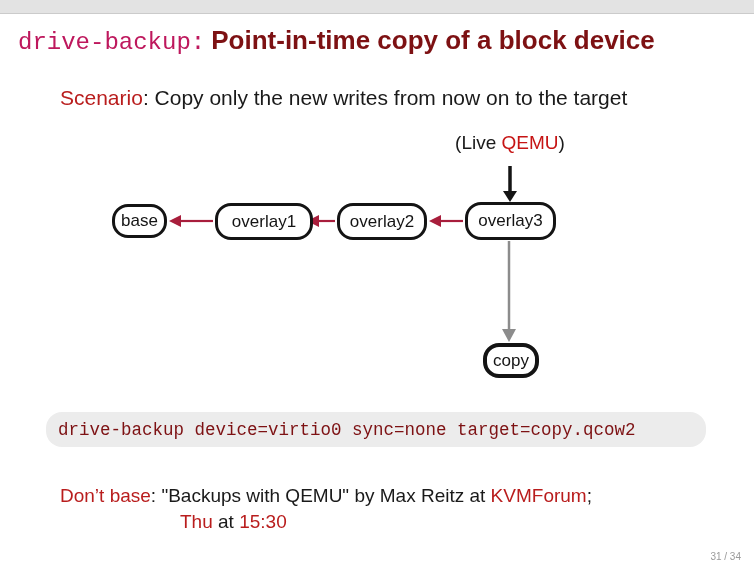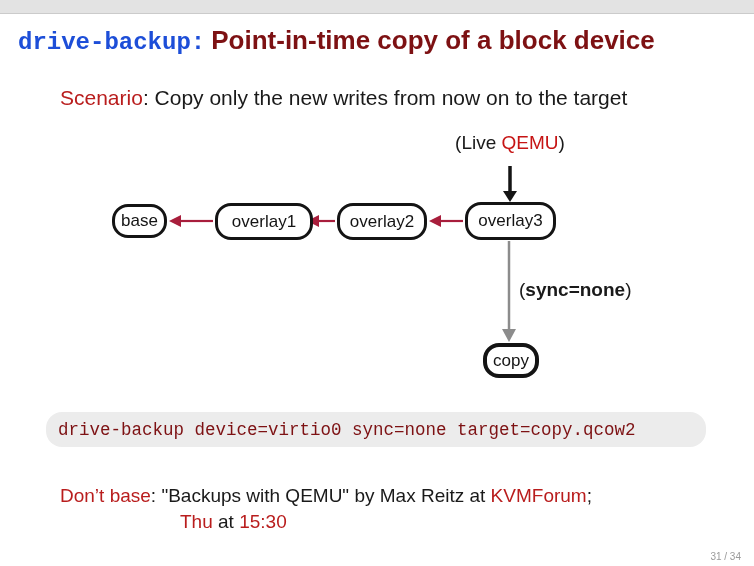--- a/index.html
+++ b/index.html
@@ -20,23 +20,23 @@
     border-bottom: 1px solid #cbcbcb;
   }
   .title {
     position: absolute;
     left: 18px; top: 20px;
     width: 730px;
     white-space: nowrap;
   }
   .title-code {
     font-family: "Liberation Mono", "DejaVu Sans Mono", monospace;
-    font-weight: bold;
+    font-weight: normal;
     font-size: 24px;
-    color: #1d4ed8;
+    color: #be185d;
   }
   .title-rest {
     font-family: Liberation Sans, sans-serif;
     font-weight: bold;
     font-size: 26px;
     color: #7d1113;
     margin-left: 6px;
   }
   .scenario {
     position: absolute;
@@ -169,23 +169,20 @@
     <div class="node node-overlay2">
       <span>overlay2</span>
     </div>
     <div class="node node-overlay3">
       <span>overlay3</span>
     </div>
     <div class="node node-copy">
       <span>copy</span>
     </div>
 
-    <div class="sync-label">
-      <span>(</span><span class="bold">sync=none</span><span>)</span>
-    </div>
 
   </div>
 
   <div class="code-block">
     <code>drive-backup device=virtio0 sync=none target=copy.qcow2</code>
   </div>
 
   <div class="footer-note">
     <div class="footer-line1">
       <span class="accent">Don’t base</span><span>: </span><span>"Backups with QEMU" by Max Reitz at </span><span class="accent">KVMForum</span><span>;</span>

